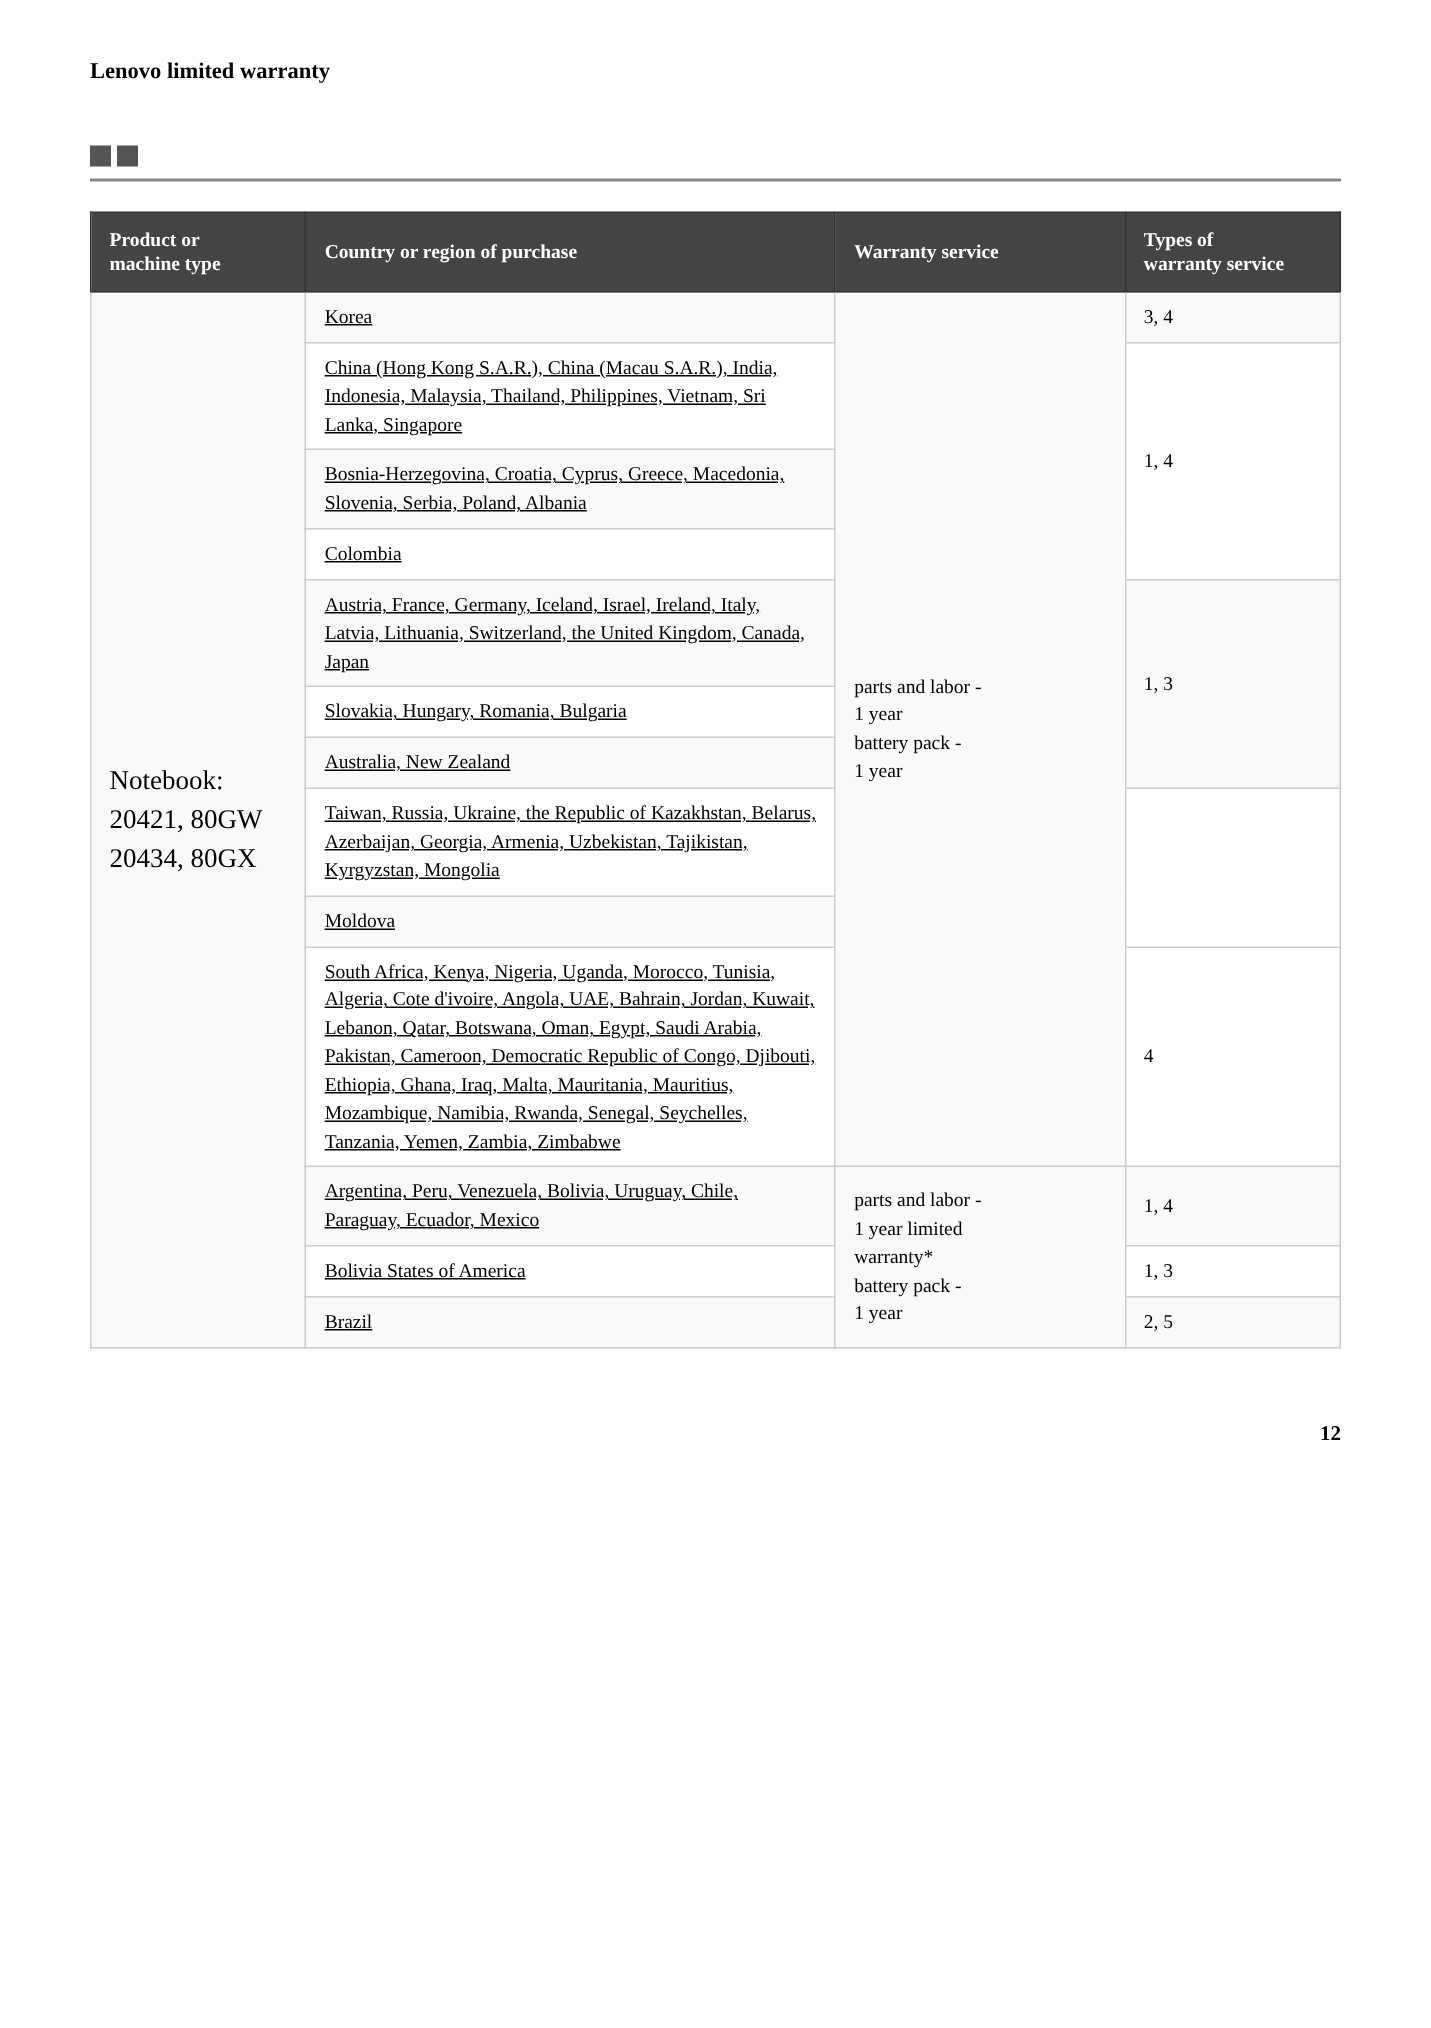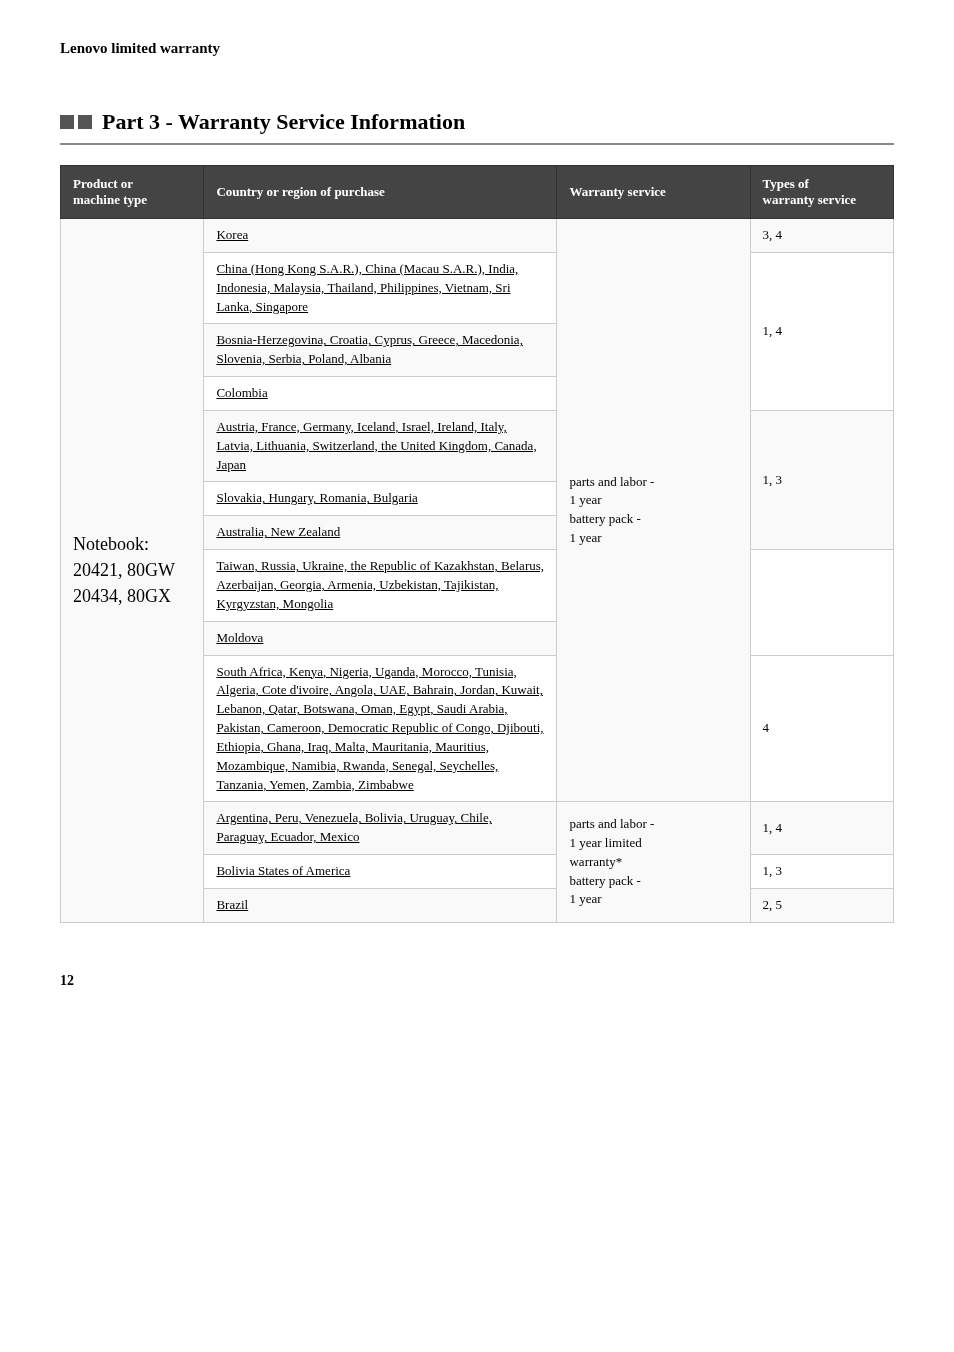--- a/index.html
+++ b/index.html
@@ -8,21 +8,21 @@
       font-family: Georgia, 'Times New Roman', serif;
       font-size: 13px;
       color: #000;
       width: 954px;
       min-height: 1352px;
       padding: 40px 60px;
     }
     .page-title {
       font-weight: bold;
       font-size: 15px;
-      margin-bottom: 52px;
+      margin-bottom: 40px;
     }
     .section-heading {
       display: flex;
       align-items: center;
       font-size: 22px;
       font-weight: bold;
       margin-bottom: 20px;
       border-bottom: 2px solid #888;
       padding-bottom: 8px;
     }
@@ -75,37 +75,36 @@
     .col-warranty {
       width: 175px;
       vertical-align: middle;
     }
     .col-types {
       width: 130px;
       vertical-align: middle;
       margin-top: 28px;
     }
     .page-number {
-      text-align: left;
+      text-align: right;
       margin-top: 50px;
       font-size: 14px;
       font-weight: bold;
     }
   </style>
 </head>
 <body>
 
 <div class="page-title">Lenovo limited warranty</div>
 
 <div class="section-heading">
   <span class="icons">
     <span class="icon-square"></span>
     <span class="icon-square"></span>
   </span>
-  <span>Part 3 - Warranty Service Information</span>
 </div>
 
 <table>
   <thead>
     <tr>
       <th>Product or<br>machine type</th>
       <th>Country or region of purchase</th>
       <th>Warranty service</th>
       <th>Types of<br>warranty service</th>
     </tr>

